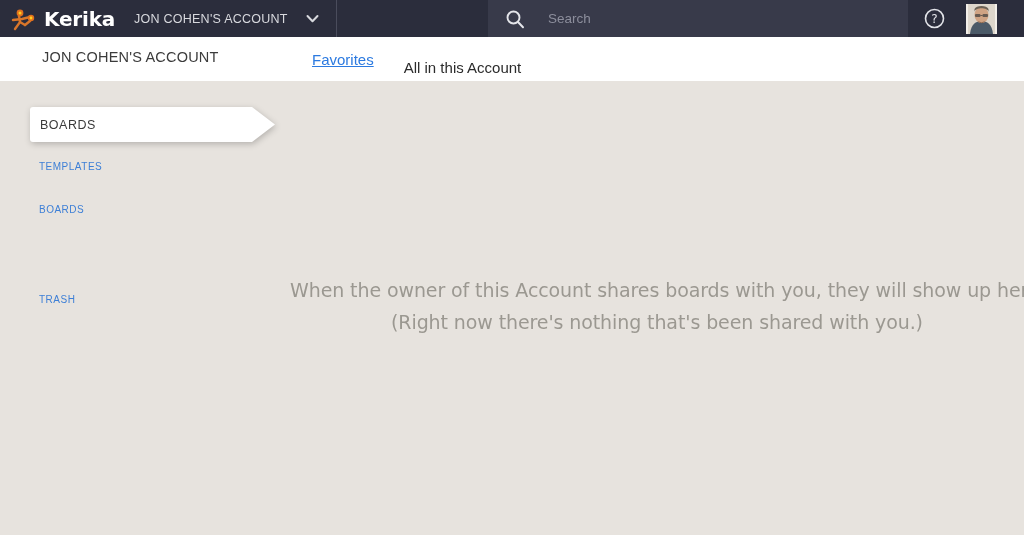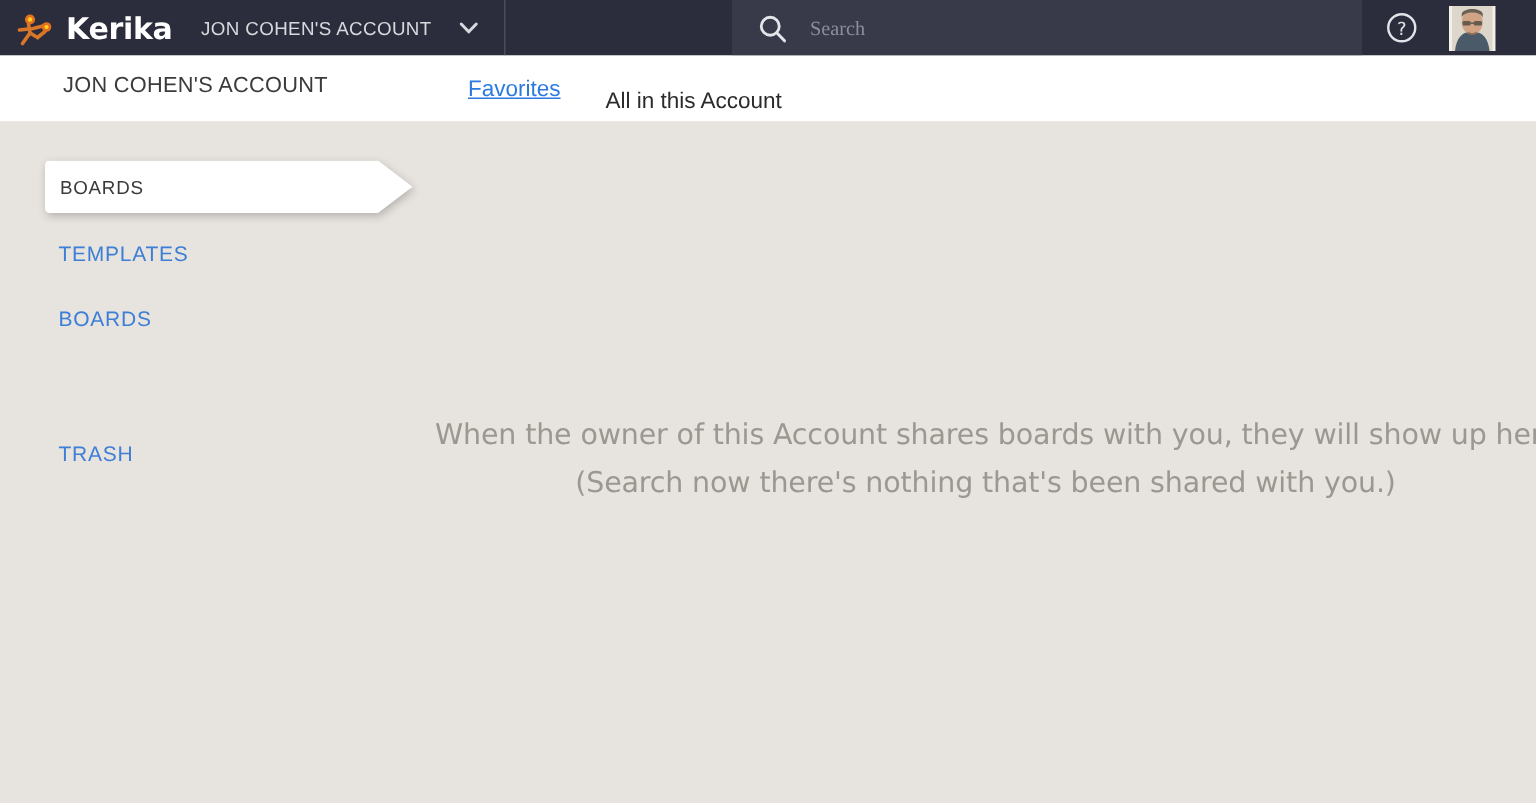--- a/index.html
+++ b/index.html
@@ -79,23 +79,23 @@
   .search-icon-wrap {
     width: 22px; height: 22px;
     margin-left: 16px;
     display: flex; align-items: center; justify-content: center;
     flex: none;
   }
   .search-input {
     background: transparent;
     border: none;
     outline: none;
-    margin-left: 14px;
+    margin-left: 22px;
     color: #cfd0d6;
-    font-family: Liberation Serif, serif;
+    font-family: Liberation Sans, sans-serif;
     font-size: 13.5px;
     width: 330px;
     padding: 0;
   }
   .search-input::placeholder { color: #8c8e9c; }
 
   .topbar-right {
     position: absolute;
     left: 908px; top: 0;
     width: 116px;
@@ -206,21 +206,21 @@
     height: 35px;
     display: flex;
     align-items: center;
     font-size: 12.5px;
     color: #3a3a3a;
     letter-spacing: 0.5px;
   }
   .nav-link {
     position: absolute;
     left: 39px;
-    font-size: 14px;
+    font-size: 10px;
     color: #3d7fd6;
     letter-spacing: 0.5px;
     cursor: pointer;
   }
   .nav-link.i0 { top: 80px; }
   .nav-link.i1 { top: 123px; }
   .nav-link.i2 { top: 170px; margin-top: 43px; }
 
   
   .empty-state {
@@ -319,15 +319,15 @@
       <div class="nav-active-shape"></div>
       <div class="nav-active-label">BOARDS</div>
     </div>
     <div class="nav-link i0">TEMPLATES</div>
     <div class="nav-link i1">BOARDS</div>
     <div class="nav-link i2">TRASH</div>
   </div>
 
   <div class="empty-state">
     <div class="empty-line l0">When the owner of this Account shares boards with you, they will show up here.</div>
-    <div class="empty-line l1">(Search now there's nothing that's been shared with you.)</div>
+    <div class="empty-line l1">(Right now there's nothing that's been shared with you.)</div>
   </div>
 </div>
 
 </body></html>

